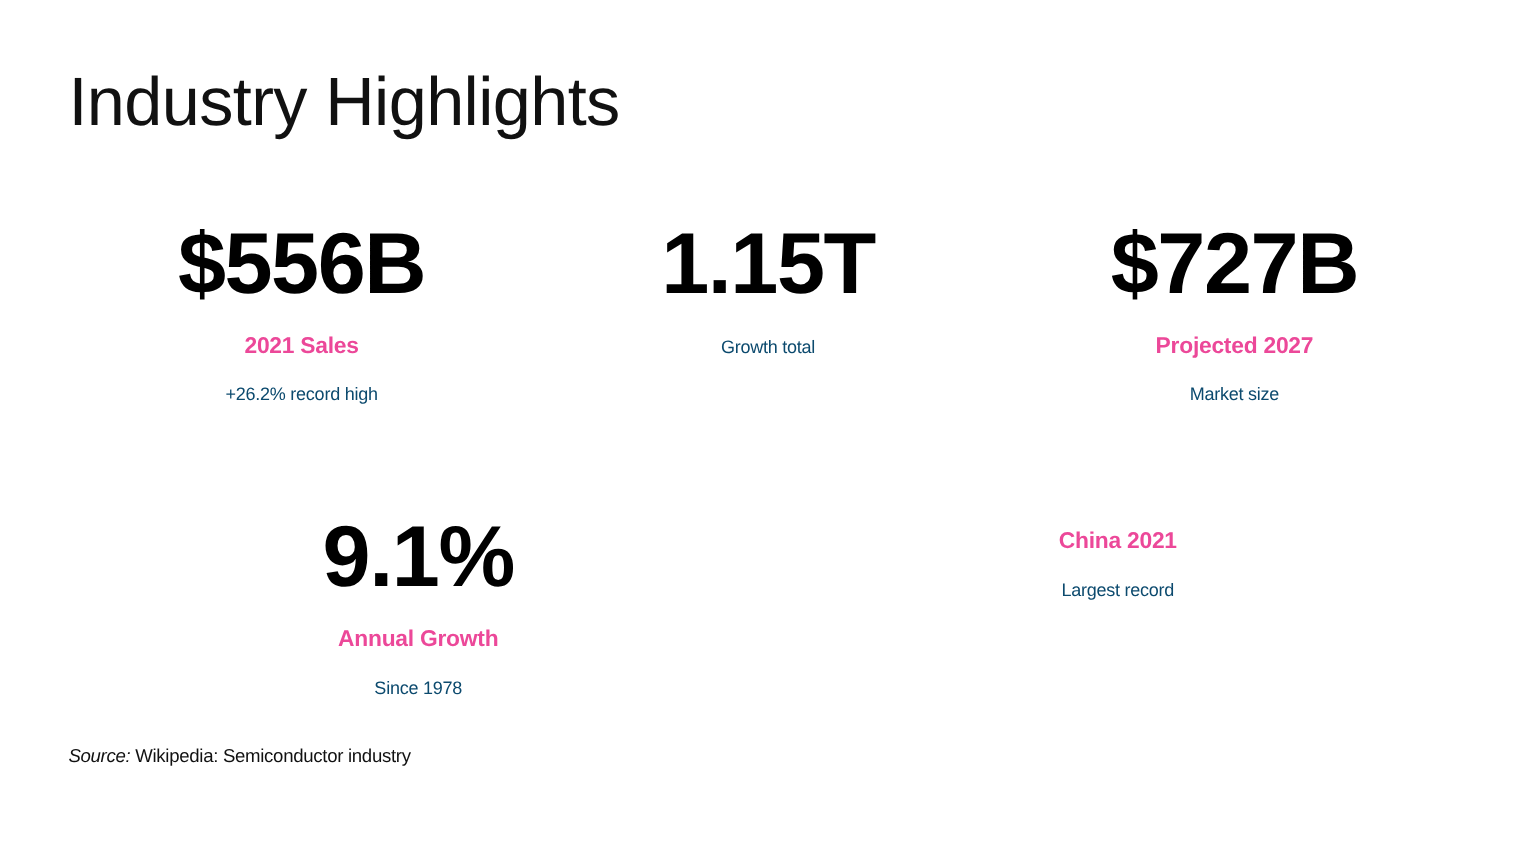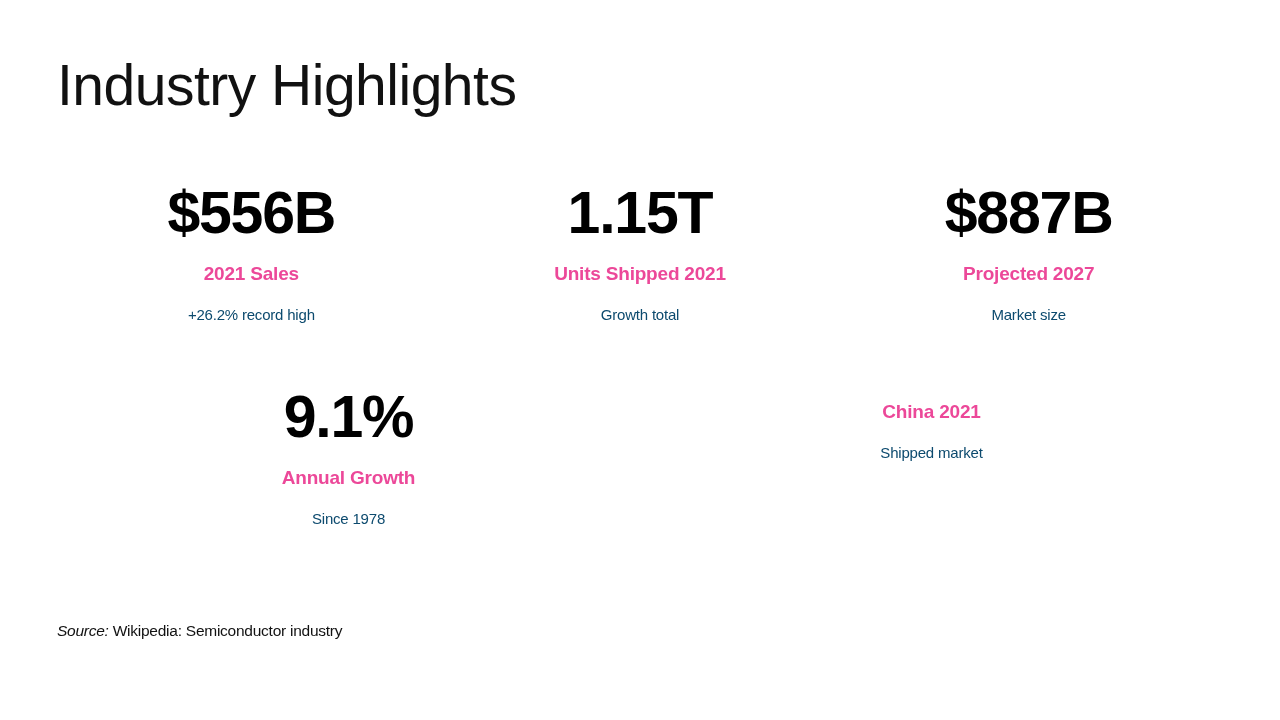--- a/index.html
+++ b/index.html
@@ -40,35 +40,35 @@
     right: 57px;
     top: 180px;
   }
 
   .stat-row {
     display: flex;
     width: 100%;
   }
 
   .stat-row + .stat-row {
-    margin-top: 60px;
+    margin-top: 86px;
   }
 
   .stat-cell {
     flex: 1 1 0;
     display: flex;
     flex-direction: column;
     align-items: center;
     text-align: center;
     padding: 0 8px;
     box-sizing: border-box;
   }
 
   .stat-value {
-    font-size: 59px;
+    font-size: 72px;
     font-weight: 700;
     line-height: 1.12;
     letter-spacing: -1.2px;
     color: #000000;
     white-space: nowrap;
   }
 
   .stat-label {
     margin-top: 17px;
     font-size: 19px;
@@ -121,43 +121,42 @@
     <div class="stat-row">
 
       <div class="stat-cell">
         <div class="stat-value">$556B</div>
         <div class="stat-label">2021 Sales</div>
         <div class="stat-sub">+26.2% record high</div>
       </div>
 
       <div class="stat-cell">
         <div class="stat-value">1.15T</div>
-        <div class="stat-label">Units Shipped 2021</div>
         <div class="stat-sub">Growth total</div>
       </div>
 
       <div class="stat-cell">
-        <div class="stat-value">$887B</div>
+        <div class="stat-value">$727B</div>
         <div class="stat-label">Projected 2027</div>
         <div class="stat-sub">Market size</div>
       </div>
 
     </div>
 
     <div class="stat-row">
 
       <div class="stat-cell">
         <div class="stat-value">9.1%</div>
         <div class="stat-label">Annual Growth</div>
         <div class="stat-sub">Since 1978</div>
       </div>
 
       <div class="stat-cell">
         <div class="stat-label">China 2021</div>
-        <div class="stat-sub">Shipped market</div>
+        <div class="stat-sub">Largest record</div>
       </div>
 
     </div>
 
   </div>
 
   <div class="source-line">
     <span class="source-label">Source:</span><span>&nbsp;</span><span class="source-text">Wikipedia: Semiconductor industry</span>
   </div>
 

